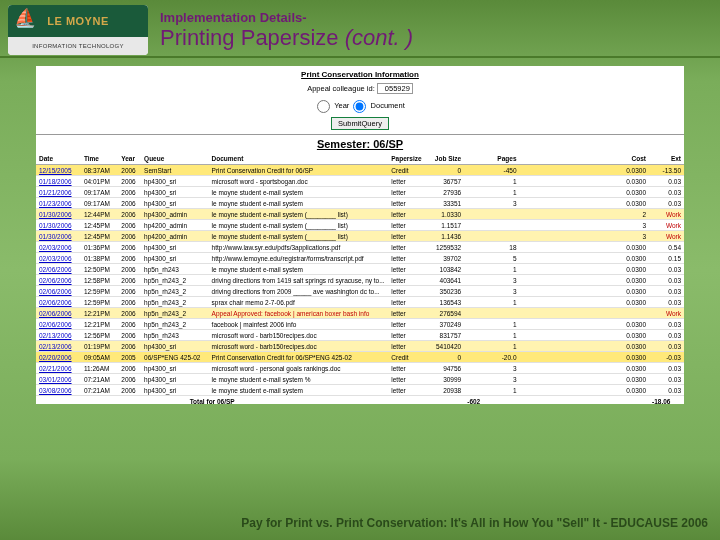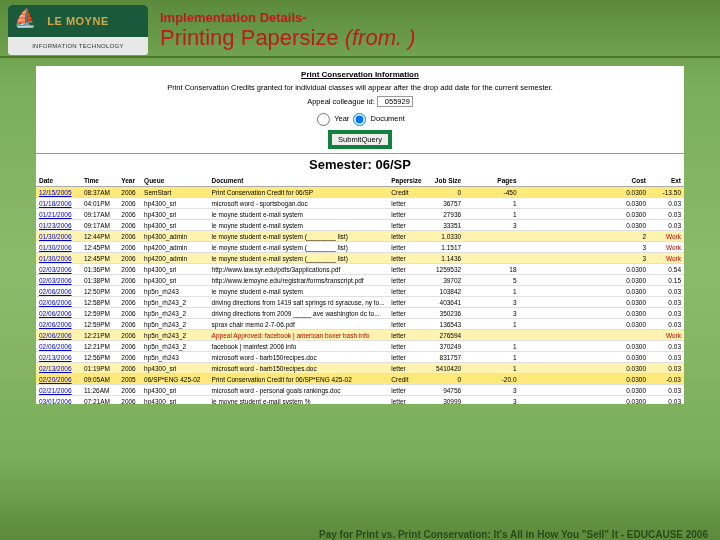--- a/index.html
+++ b/index.html
@@ -50,21 +50,21 @@
   }
   .logo-ship {
     position: absolute;
     left: 6px;
     top: 2px;
     width: 28px;
     height: 28px;
     color: #d4a84a;
     font-size: 18px;
   }
-  .titles { color: #b91c1c; }
+  .titles { color: #701a75; }
   .subtitle { font-size: 13px; font-weight: bold; }
   .title { font-size: 22px; font-weight: normal; }
   .title .italic { font-style: italic; }
   .panel {
     margin: 8px 36px 0 36px;
     background: #fff;
     height: 338px;
     overflow: hidden;
     font-size: 7px;
     color: #000;
@@ -97,28 +97,29 @@
     text-align: center;
     padding: 4px 0 2px 0;
     font-size: 7.5px;
   }
   .radios input { vertical-align: middle; margin: 0 2px; }
   .submit-row { text-align: center; padding: 2px 0 4px 0; }
   .submit-btn {
     font-size: 7.5px;
     padding: 1px 6px;
     background: #eee;
-    border: 4px solid #15803d;
+    border: 1px solid #15803d;
   }
   .sem-head {
     text-align: center;
     font-weight: bold;
-    font-size: 13px;
+    font-size: 11px;
     padding: 3px 0;
     border-top: 1px solid #999;
+    text-decoration: underline;
   }
   table {
     width: 100%;
     border-collapse: collapse;
     font-size: 6.5px;
   }
   th {
     font-weight: bold;
     text-align: left;
     padding: 2px 3px;
@@ -142,51 +143,50 @@
   th:nth-child(9), td:nth-child(9) { width: 34px; text-align: right; }
   th:nth-child(10), td:nth-child(10) { width: 30px; text-align: right; }
   tr.hl td { background: #fff3b0; }
   tr.hl-strong td { background: #ffe97a; }
   .date-link { color: #0000cc; text-decoration: underline; }
   .red { color: #c00000; }
   .work { color: #c00000; }
   .totalrow td { font-weight: bold; border-top: 1px solid #666; }
   .footer {
     position: absolute;
-    bottom: 0;
+    bottom: 10px;
     right: 12px;
-    font-size: 10px;
+    font-size: 12px;
     color: #2a4a1a;
     font-weight: bold;
   }
 </style>
 </head>
 <body>
 
 <div class="header">
   <div class="logo">
     <div class="logo-ship">⛵</div>
     <div class="logo-top">
         <span>LE MOYNE</span>
       </div>
     <div class="logo-bottom">
         <span>INFORMATION TECHNOLOGY</span>
       </div>
   </div>
   <div class="titles">
     <div class="subtitle">Implementation Details-</div>
     <div class="title">
-      <span>Printing Papersize </span><span class="italic">(from. )</span>
+      <span>Printing Papersize </span><span class="italic">(cont. )</span>
     </div>
   </div>
 </div>
 
 <div class="panel">
   <div class="panel-head">Print Conservation Information</div>
-  <div class="desc">Print Conservation Credits granted for individual classes will appear after the drop add date for the current semester.</div>
   <div class="enter">
     <span>Appeal colleague id:</span>
     <span class="idbox">055929</span>
   </div>
   <div class="radios">
     <input type="radio" style=""> <span>Year</span>
     <input type="radio" checked="" style=""> <span>Document</span>
   </div>
   <div class="submit-row">
     <button class="submit-btn">SubmitQuery</button>

